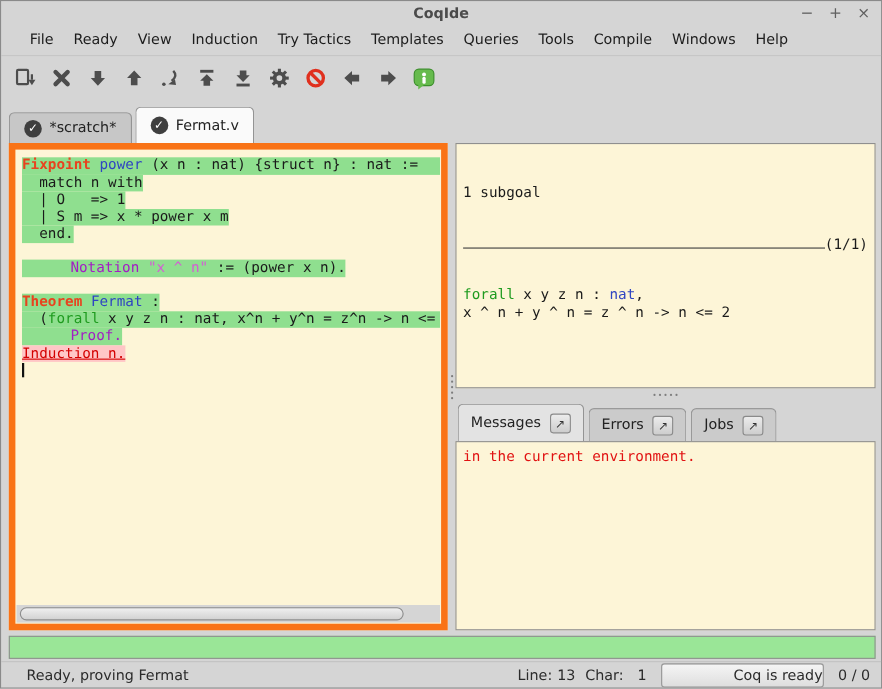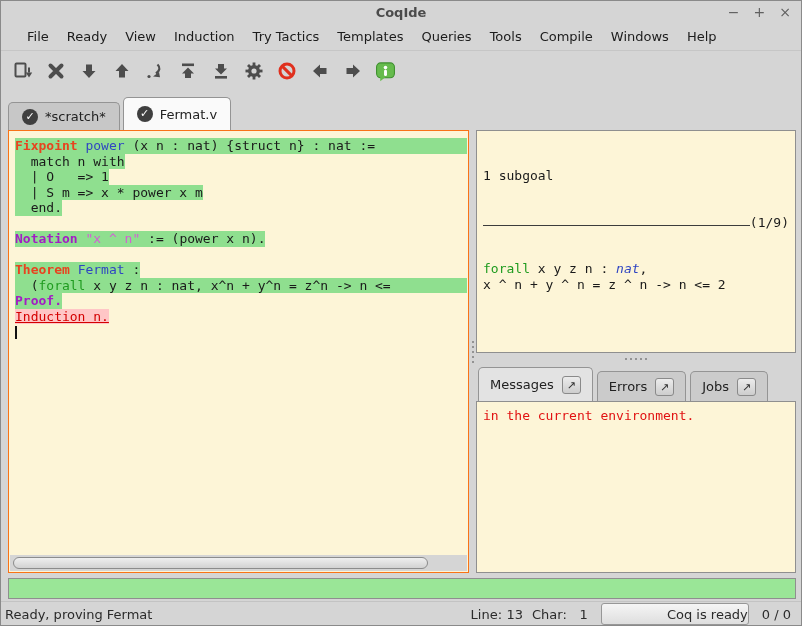--- a/index.html
+++ b/index.html
@@ -23,21 +23,21 @@
   .tbtn { width: 33px; height: 32px; display: flex; align-items: center; justify-content: center; background: none; border: none; }
 
   
   .tabbar { position: absolute; top: 95px; left: 0; right: 0; height: 34px; padding-left: 7px; display: flex; align-items: flex-end; }
   .tab { display: inline-flex; align-items: center; gap: 7px; height: 28px; padding: 0 13px; background: #c7c7c7; border: 1px solid #949494; border-bottom: none; border-radius: 5px 5px 0 0; font-size: 13px; color: #222; margin-right: 3px; }
   .tab.active { background: #fafafa; height: 33px; }
   .check { width: 16px; height: 16px; border-radius: 50%; background: #3f3f3f; color: #fff; font-size: 11px; line-height: 16px; text-align: center; font-weight: bold; flex: 0 0 16px; }
 
   
   .main { position: absolute; top: 129px; left: 7px; width: 788px; height: 443px; display: flex; }
-  .editor-pane { width: 461px; height: 100%; position: relative; border: 1px solid #f97316; background: var(--buffer_bg); }
+  .editor-pane { width: 399px; height: 100%; position: relative; border: 6px solid #f97316; background: var(--buffer_bg); }
   .editor { position: absolute; left: 1px; right: 1px; top: 1px; bottom: 18px; padding: 6px 0 0 5px; font: 13px "DejaVu Sans Mono", "Liberation Mono", monospace; line-height: 15.5px; white-space: pre; overflow: hidden; color: #1a1a1a; }
   .hscroll { position: absolute; left: 1px; right: 1px; bottom: 1px; height: 16px; background: #d5d5d5; display: flex; align-items: center; padding: 0 3px; }
   .hthumb { width: 92%; height: 12px; border: 1px solid #8c8c8c; border-radius: 7px; background: linear-gradient(#efefef, #d2d2d2); }
 
   .vsplit { width: 7px; display: flex; flex-direction: column; align-items: center; justify-content: center; gap: 3px; }
   .vdot { width: 2px; height: 2px; background: #7d7d7d; border-radius: 50%; }
 
   .right { flex: 1; display: flex; flex-direction: column; justify-content: flex-end; }
   .goal-pane { height: 223px; border: 1px solid #8f8f8f; background: var(--buffer_bg); font: 13px "DejaVu Sans Mono", "Liberation Mono", monospace; line-height: 15.5px; white-space: pre; padding: 6px 6px 0 6px; color: #1a1a1a; overflow: hidden; }
   .rule-row { display: flex; align-items: flex-end; height: 15.5px; }
@@ -51,32 +51,32 @@
   .detach { width: 19px; height: 18px; border: 1px solid #8a8a8a; border-radius: 3px; background: linear-gradient(#ececec, #cdcdcd); font-size: 11px; text-align: center; line-height: 17px; color: #333; }
   .msg-content { flex: 1; border: 1px solid #8f8f8f; background: var(--buffer_bg); padding: 6px 6px; font: 13px "DejaVu Sans Mono", "Liberation Mono", monospace; line-height: 16px; color: var(--message_red); white-space: pre; overflow: hidden; }
 
   
   .code-line { height: 15.5px; white-space: pre; }
   .hl { display: inline-block; }
   .hl.processed { background: var(--processed_bg); }
   .hl.error { background: var(--error_bg); }
   .hl.full { display: block; width: 100%; }
   .kw1 { color: var(--keyword_orange); font-weight: bold; }
-  .kw2 { color: var(--keyword_purple); font-weight: bold; }
+  .kw2 { color: var(--keyword_purple); font-weight: normal; padding-left: 44px; }
   .ident { color: var(--ident_blue); }
   .kwg { color: var(--gallina_green); }
   .str { color: var(--string_violet); }
-  .type { color: var(--ident_blue); font-style: italic; }
+  .type { color: var(--ident_blue); }
   .errtext { color: var(--error_red); text-decoration: underline; }
   .cursor { display: inline-block; width: 1.5px; height: 13px; background: #111; vertical-align: middle; }
 
   
   .progress { position: absolute; top: 577px; left: 7px; width: 788px; height: 21px; background: var(--progress_green); border: 1px solid #8f8f8f; }
   .statusbar { position: absolute; top: 600px; left: 0; right: 0; height: 25px; border-top: 1px solid #c3c3c3; display: flex; align-items: center; font-size: 13px; color: #2b2b2b; }
-  .status-left { margin-left: 4px; }
+  .status-left { margin-left: 23px; }
   .status-right { margin-left: auto; display: flex; align-items: center; gap: 3px; margin-right: 10px; }
   .sval { min-width: 18px; text-align: right; margin-right: 6px; }
   .coq-status { width: 148px; height: 22px; border: 1px solid #979797; border-radius: 3px; background: linear-gradient(#f5f5f5, #dedede); text-align: right; line-height: 21px; margin: 0 4px; }
   .jobs { margin-left: 6px; }
 </style>
 </head>
 <body>
 
 <div class="window">
 
@@ -206,21 +206,21 @@
         <span class="vdot"></span>
         <span class="vdot"></span>
         <span class="vdot"></span>
         <span class="vdot"></span>
     </div>
     <div class="right">
       <div class="goal-pane">
         <div class="code-line">1 subgoal</div>
         <div class="rule-row">
           <span class="rule"></span>
-          <span>(1/9)</span>
+          <span>(1/1)</span>
         </div>
         <div id="goal-lines"><div class="code-line"><span class="hl"><span class="kwg">forall</span><span> x y z n : </span><span class="type">nat</span><span>,</span></span></div><div class="code-line"><span class="hl"><span>x ^ n + y ^ n = z ^ n -&gt; n &lt;= 2</span></span></div></div>
       </div>
       <div class="hsplit">
         <span class="hdot"></span>
           <span class="hdot"></span>
           <span class="hdot"></span>
           <span class="hdot"></span>
           <span class="hdot"></span>
       </div>

